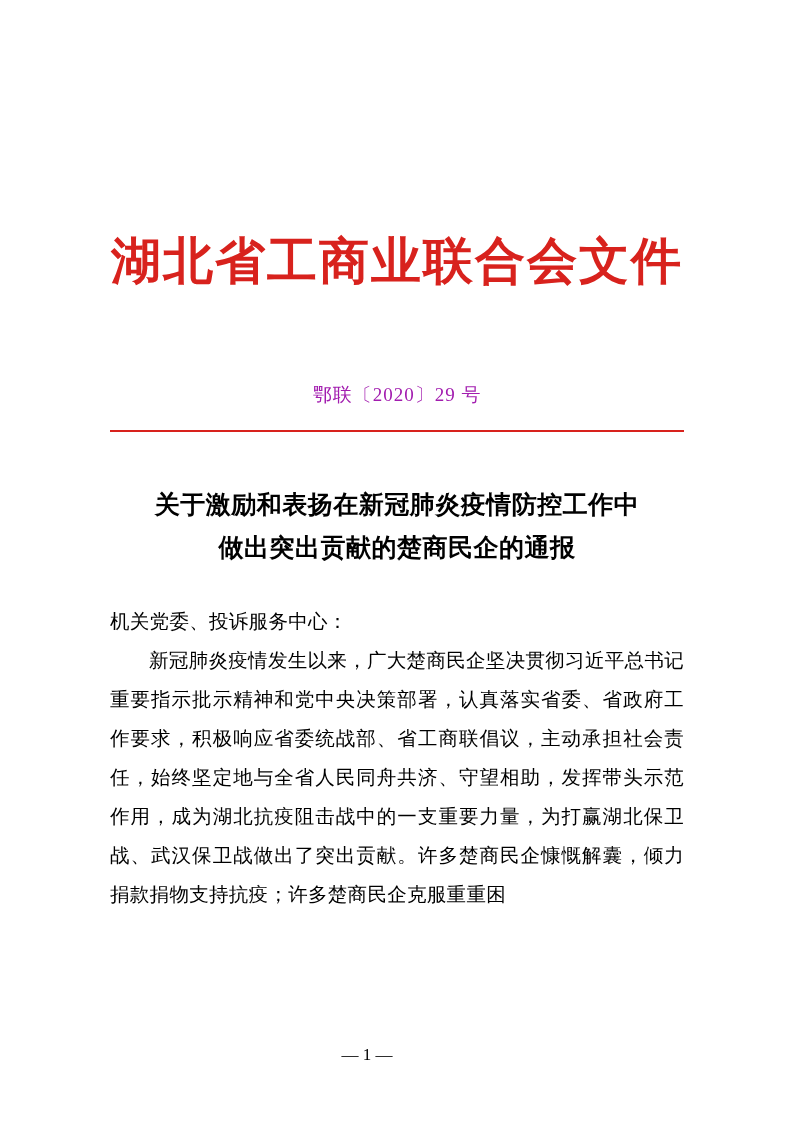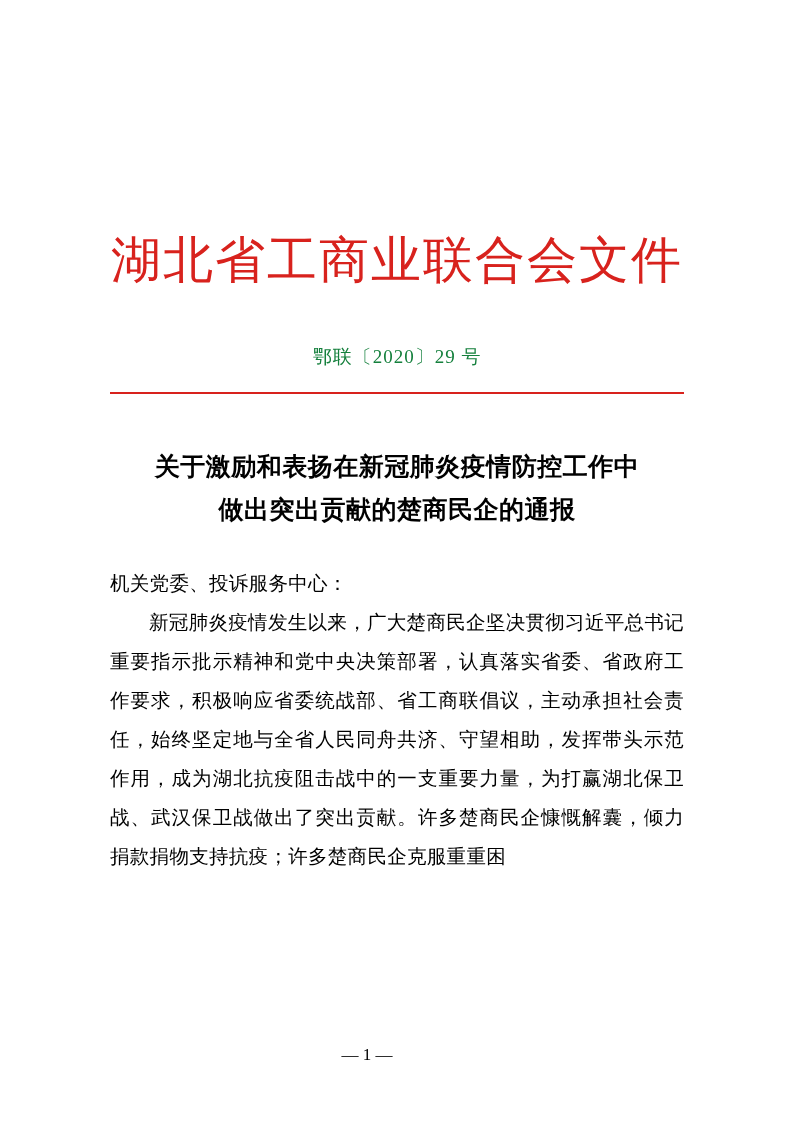--- a/index.html
+++ b/index.html
@@ -23,33 +23,33 @@
   }
 
   
   .masthead {
     margin-top: 232px;
     text-align: center;
   }
   .masthead-title {
     color: #d8221d;
     font-family: "DejaVu Serif", "Liberation Serif", serif;
-    font-weight: normal;
+    font-weight: bold;
     font-size: 50px;
     letter-spacing: 2px;
     line-height: 1.15;
     white-space: nowrap;
   }
 
   .doc-number {
-    margin-top: 54px;
+    margin-top: 92px;
     text-align: center;
     font-size: 19px;
     letter-spacing: 1px;
-    color: #15803d;
+    color: #a21caf;
   }
 
   .red-rule {
     margin-top: 22px;
     height: 2px;
     background: #d8221d;
     width: 100%;
   }
 
   

